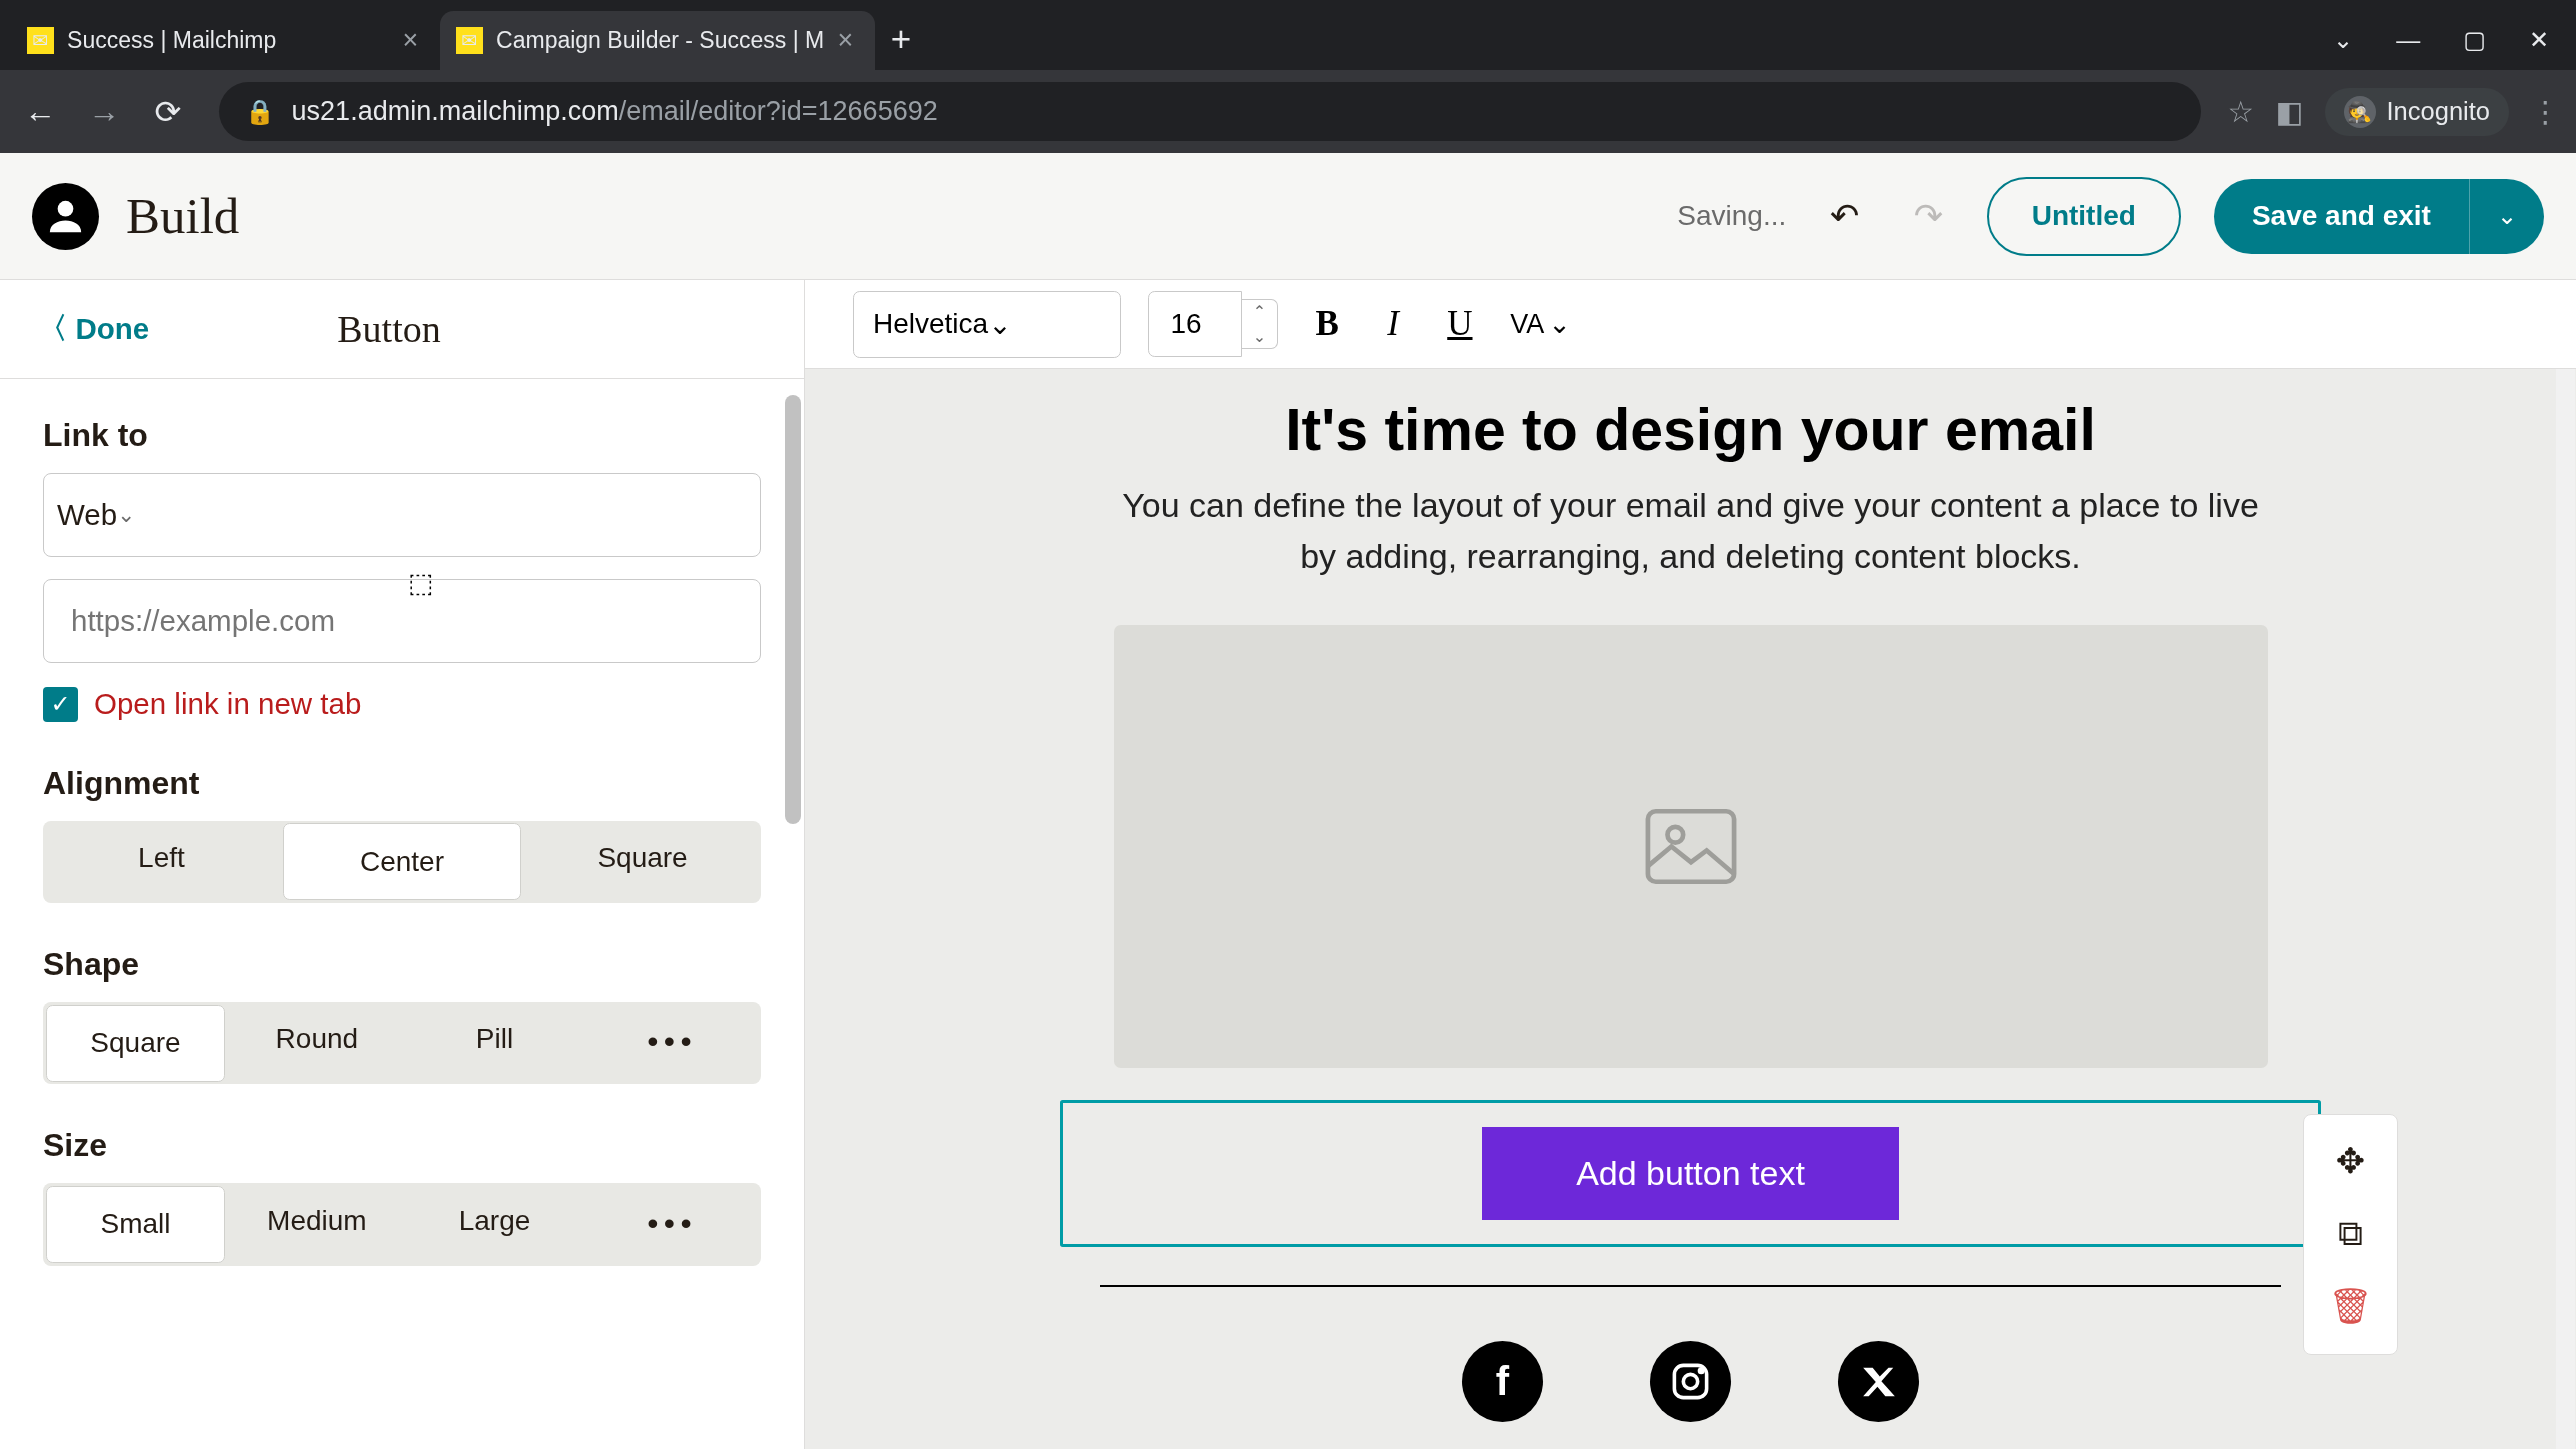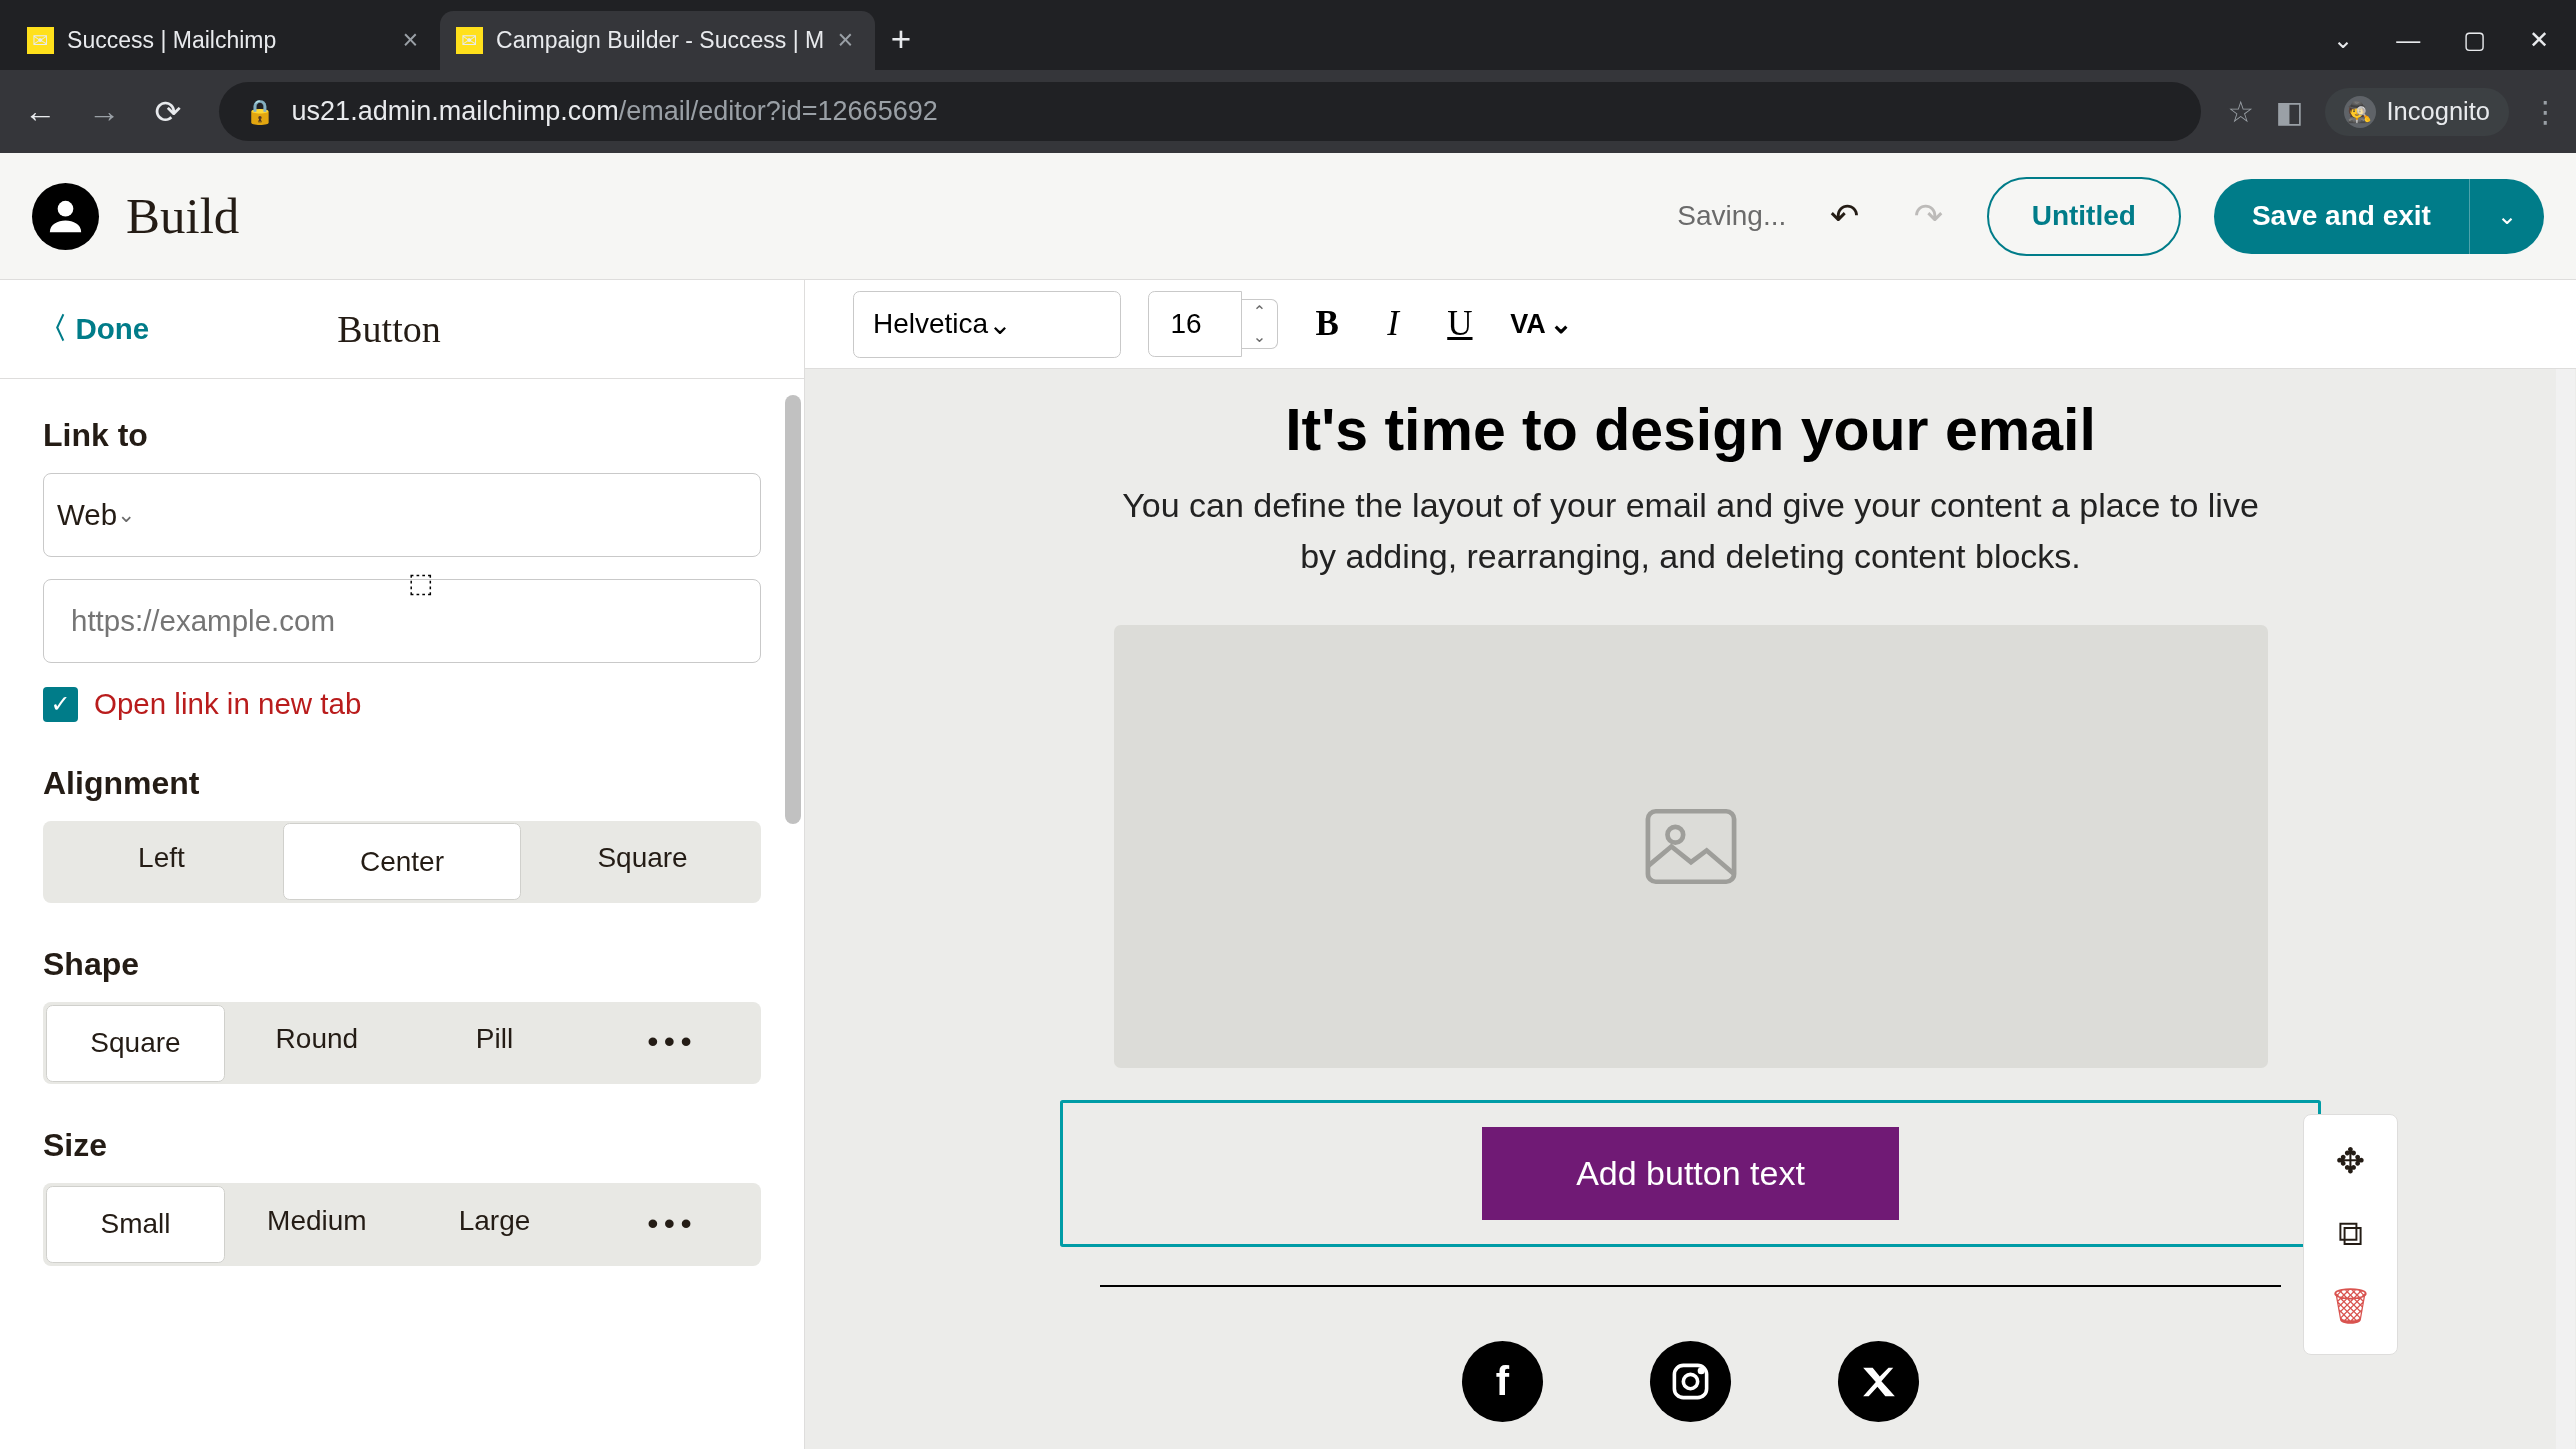--- a/index.html
+++ b/index.html
@@ -74,31 +74,31 @@
 .canvas-wrap { flex: 1; background: #ececea; display: flex; flex-direction: column; }
 .text-toolbar { background: #fff; border-bottom: 0.7px solid #dedddc; height: 89px; display: flex; align-items: center; padding: 0 48px; gap: 27px; }
 .font-select { border: 1.3px solid #c9c9c9; border-radius: 6.7px; padding: 16px 19px; font-size: 28px; display: flex; align-items: center; min-width: 268px; }
 .size-group { display: flex; align-items: center; }
 .size-input { border: 1.3px solid #c9c9c9; border-radius: 6.7px 0 0 6.7px; padding: 16px 21.5px; font-size: 28px; width: 94px; }
 .size-steppers { display: flex; flex-direction: column; border: 1.3px solid #c9c9c9; border-left: none; border-radius: 0 6.7px 6.7px 0; }
 .size-steppers span { padding: 2.7px 10.7px; font-size: 16px; color: #6a6a6a; }
 .fmt-btn { font-size: 35px; font-weight: 700; padding: 0 10.7px; font-family: Georgia, serif; }
 .fmt-btn.italic { font-style: italic; font-weight: 400; }
 .fmt-btn.underline { text-decoration: underline; font-weight: 400; }
-.spacing-btn { font-size: 27px; display: flex; align-items: center; gap: 4px; font-weight: bold; }
+.spacing-btn { font-size: 27px; display: flex; align-items: center; gap: 4px; }
 
 .canvas-scroll { flex: 1; overflow: auto; position: relative; }
 .email-body { max-width: 1261px; margin: 0 auto; padding: 27px 0 54px; text-align: center; }
 .email-heading { font-size: 59px; font-weight: 800; color: #000; margin-bottom: 16px; }
 .email-para { font-size: 34px; color: #222; line-height: 1.5; max-width: 1154px; margin: 0 auto 43px; }
 .image-placeholder { background: #dcdcd8; border-radius: 6.7px; height: 443px; display: flex; align-items: center; justify-content: center; max-width: 1154px; margin: 0 auto 32px; }
 .image-placeholder svg { width: 94px; height: 81px; color: #9e9e9a; }
 
 .button-block { border: 3.4px solid #009ca6; border-radius: 2.7px; padding: 24px; max-width: 1342px; margin: 0 auto 38px; position: relative; }
-.email-button { background: #701a75; color: #fff; font-size: 34px; padding: 27px 94px; display: inline-block; }
+.email-button { background: #6d28d9; color: #fff; font-size: 34px; padding: 27px 94px; display: inline-block; }
 .block-tools { position: absolute; right: -80px; top: 10.7px; background: #fff; border: 1.3px solid #dedddc; border-radius: 8px; display: flex; flex-direction: column; padding: 10.7px 5.4px; }
 .block-tool { padding: 16px 19px; font-size: 35px; color: #241c15; }
 .block-tool.delete { color: #d9534f; }
 
 .divider-line { border-top: 2px solid #000; max-width: 1181px; margin: 21.5px auto 54px; }
 .social-row { display: flex; justify-content: center; gap: 107px; }
 .social-circle { width: 81px; height: 81px; border-radius: 50%; background: #000; color: #fff; display: flex; align-items: center; justify-content: center; font-size: 40px; font-weight: 700; }
 
 .right-scrollbar { position: absolute; right: 1.3px; top: 0; width: 19px; height: 100%; }
 .right-scrollbar .track { background: #f1f1f1; height: 100%; }

